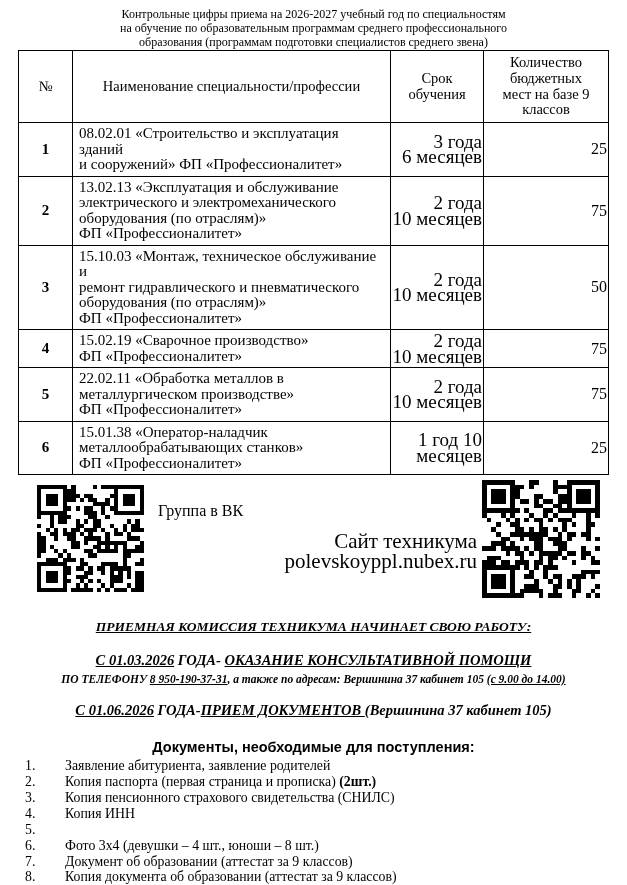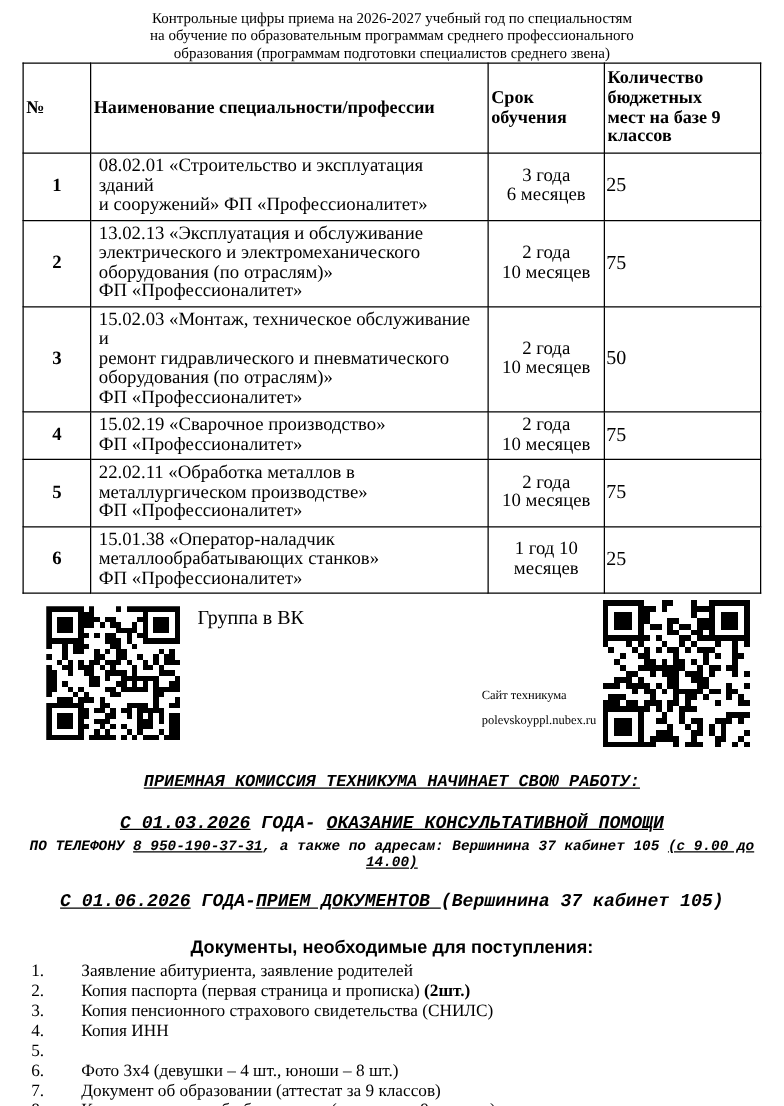--- a/index.html
+++ b/index.html
@@ -11,36 +11,36 @@
   
   .title {
     margin:7px 8px 0 8px; text-align:center; font-weight:normal;
     font-size:12px; line-height:1.18; white-space:pre-line;
     font-family:"Liberation Serif", serif;
   }
   
   table.spec { border-collapse:collapse; table-layout:fixed; margin:1px 0 0 18px; width:590px; }
   table.spec th, table.spec td { border:1.5px solid #000; vertical-align:middle; }
   table.spec th {
-    font-size:14.5px; line-height:1.08; text-align:left; font-weight:bold;
+    font-size:14.5px; line-height:1.08; text-align:center; font-weight:normal;
     padding:4px 2px; white-space:pre-line;
   }
   td.c-num   { text-align:center; font-weight:bold; font-size:15px; }
   td.c-name  { font-size:15px; line-height:15.5px; padding:3px 6px; white-space:pre-line; }
-  td.c-dur   { text-align:center; font-size:15px; line-height:15.5px; white-space:pre-line; }
-  td.c-places{ text-align:left; font-size:16px; }
+  td.c-dur   { text-align:right; font-size:19px; line-height:15.5px; white-space:pre-line; }
+  td.c-places{ text-align:right; font-size:16px; }
   
   .qr-section { position:relative; height:128px; }
   .qr { position:absolute; }
   .qr-vk   { left:37px;  top:10px; width:107px; height:107px; }
   .qr-site { left:482px; top:5px;  width:118px; height:118px; }
-  .vk-text   { position:absolute; left:158px; top:10px;  font-size:16px; line-height:20px; }
-  .site-text { position:absolute; right:150px; top:72px; font-size:10px; line-height:20px; }
+  .vk-text   { position:absolute; left:158px; top:26px;  font-size:16px; line-height:20px; }
+  .site-text { position:absolute; right:150px; top:56px; font-size:21px; line-height:20px; text-align:right; }
   
-  .admission { text-align:center; font-family:Liberation Mono, monospace; font-style:italic; font-weight:bold; }
+  .admission { text-align:center; font-family:Liberation Serif, serif; font-style:italic; font-weight:bold; }
   .adm-heading { font-size:13.5px; margin:16px 0 0 0; }
   .adm-line-big { font-size:14.5px; margin:17px 0 0 0; }
   .adm-line-small { font-size:11.5px; margin:4px 0 0 0; }
   .u { text-decoration:underline; }
   
   .doc-heading {
     font-family:"Liberation Sans", sans-serif; font-weight:bold;
     font-size:14.5px; text-align:center; margin:20px 0 3px 0;
   }
   .doc-list { margin-top:2px; }
@@ -90,21 +90,21 @@
         <td class="c-name">13.02.13 «Эксплуатация и обслуживание
 электрического и электромеханического
 оборудования (по отраслям)»
 ФП «Профессионалитет»</td>
         <td class="c-dur">2 года
 10 месяцев</td>
         <td class="c-places">75</td>
       </tr>
       <tr>
         <td class="c-num">3</td>
-        <td class="c-name">15.02.03 «Монтаж, техническое обслуживание и
+        <td class="c-name">15.10.03 «Монтаж, техническое обслуживание и
 ремонт гидравлического и пневматического
 оборудования (по отраслям)»
 ФП «Профессионалитет»</td>
         <td class="c-dur">2 года
 10 месяцев</td>
         <td class="c-places">50</td>
       </tr>
       <tr>
         <td class="c-num">4</td>
         <td class="c-name">15.02.19 «Сварочное производство»

